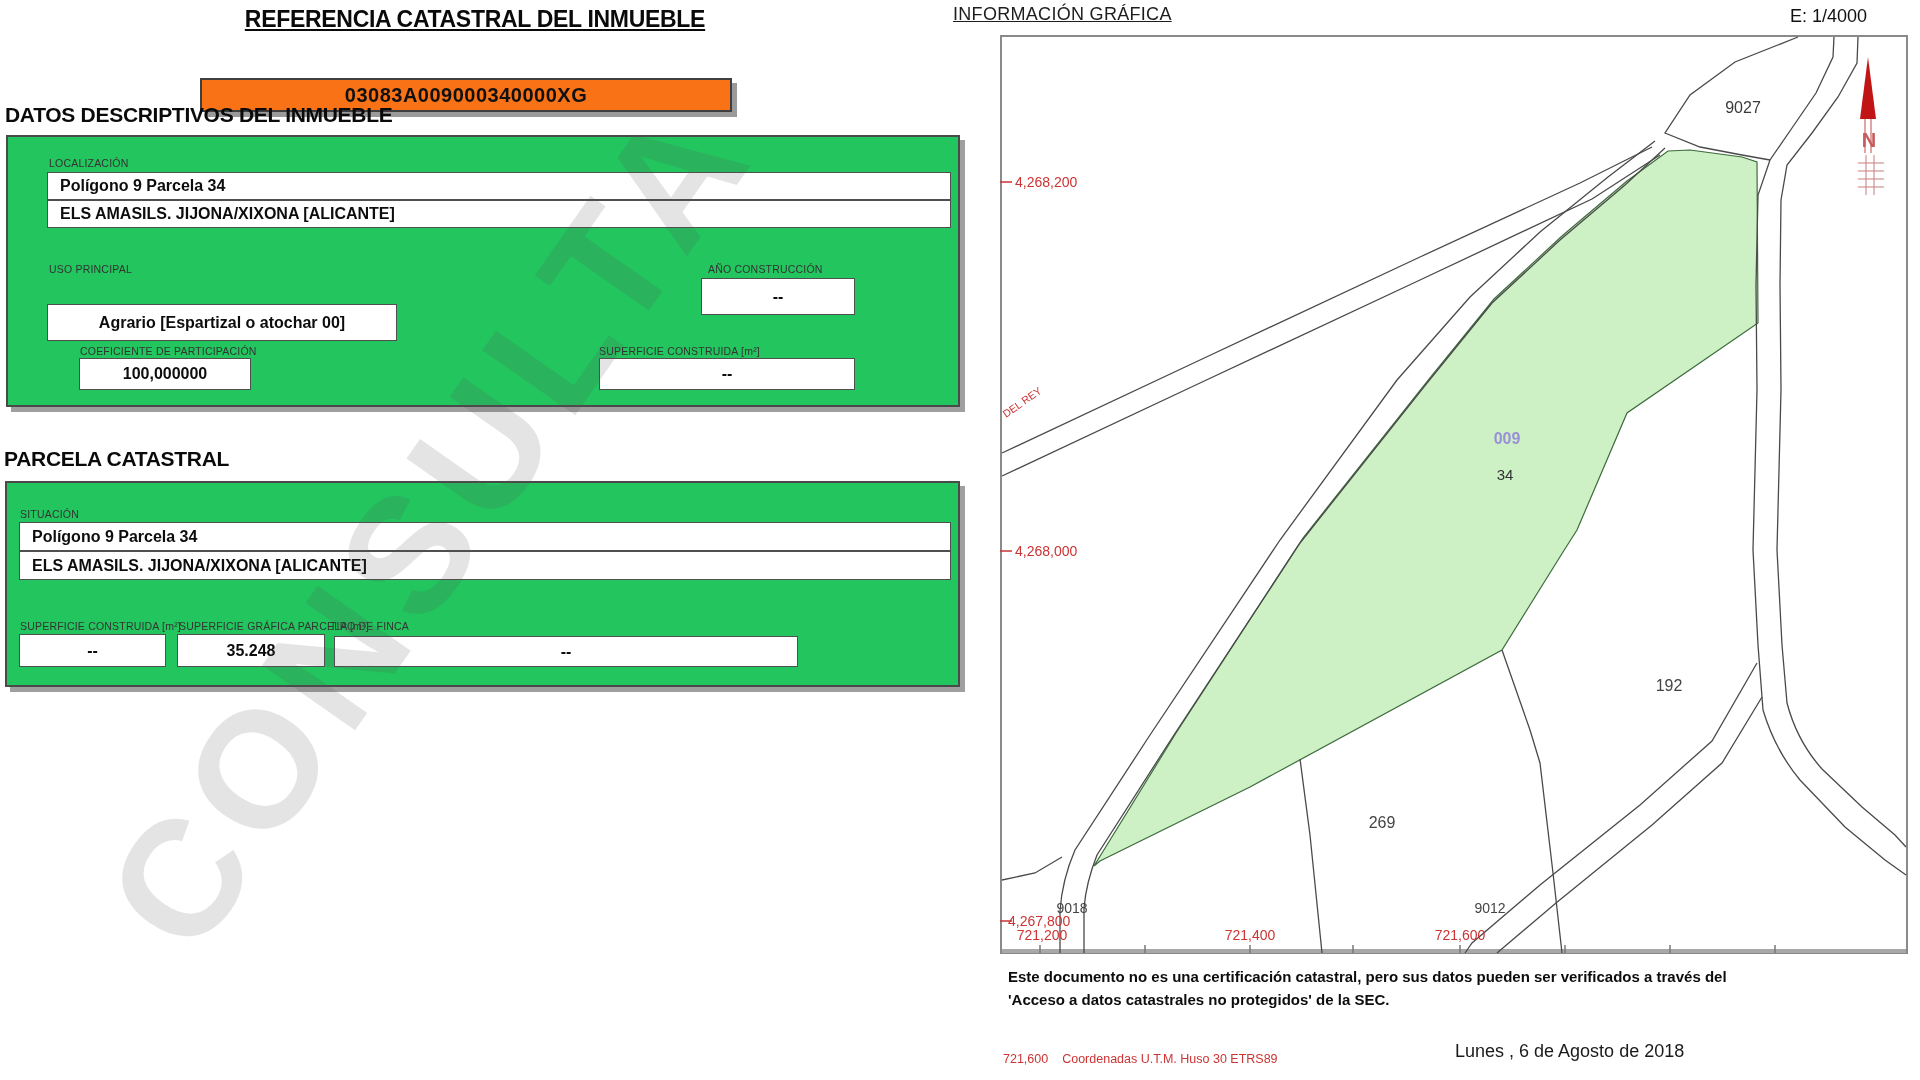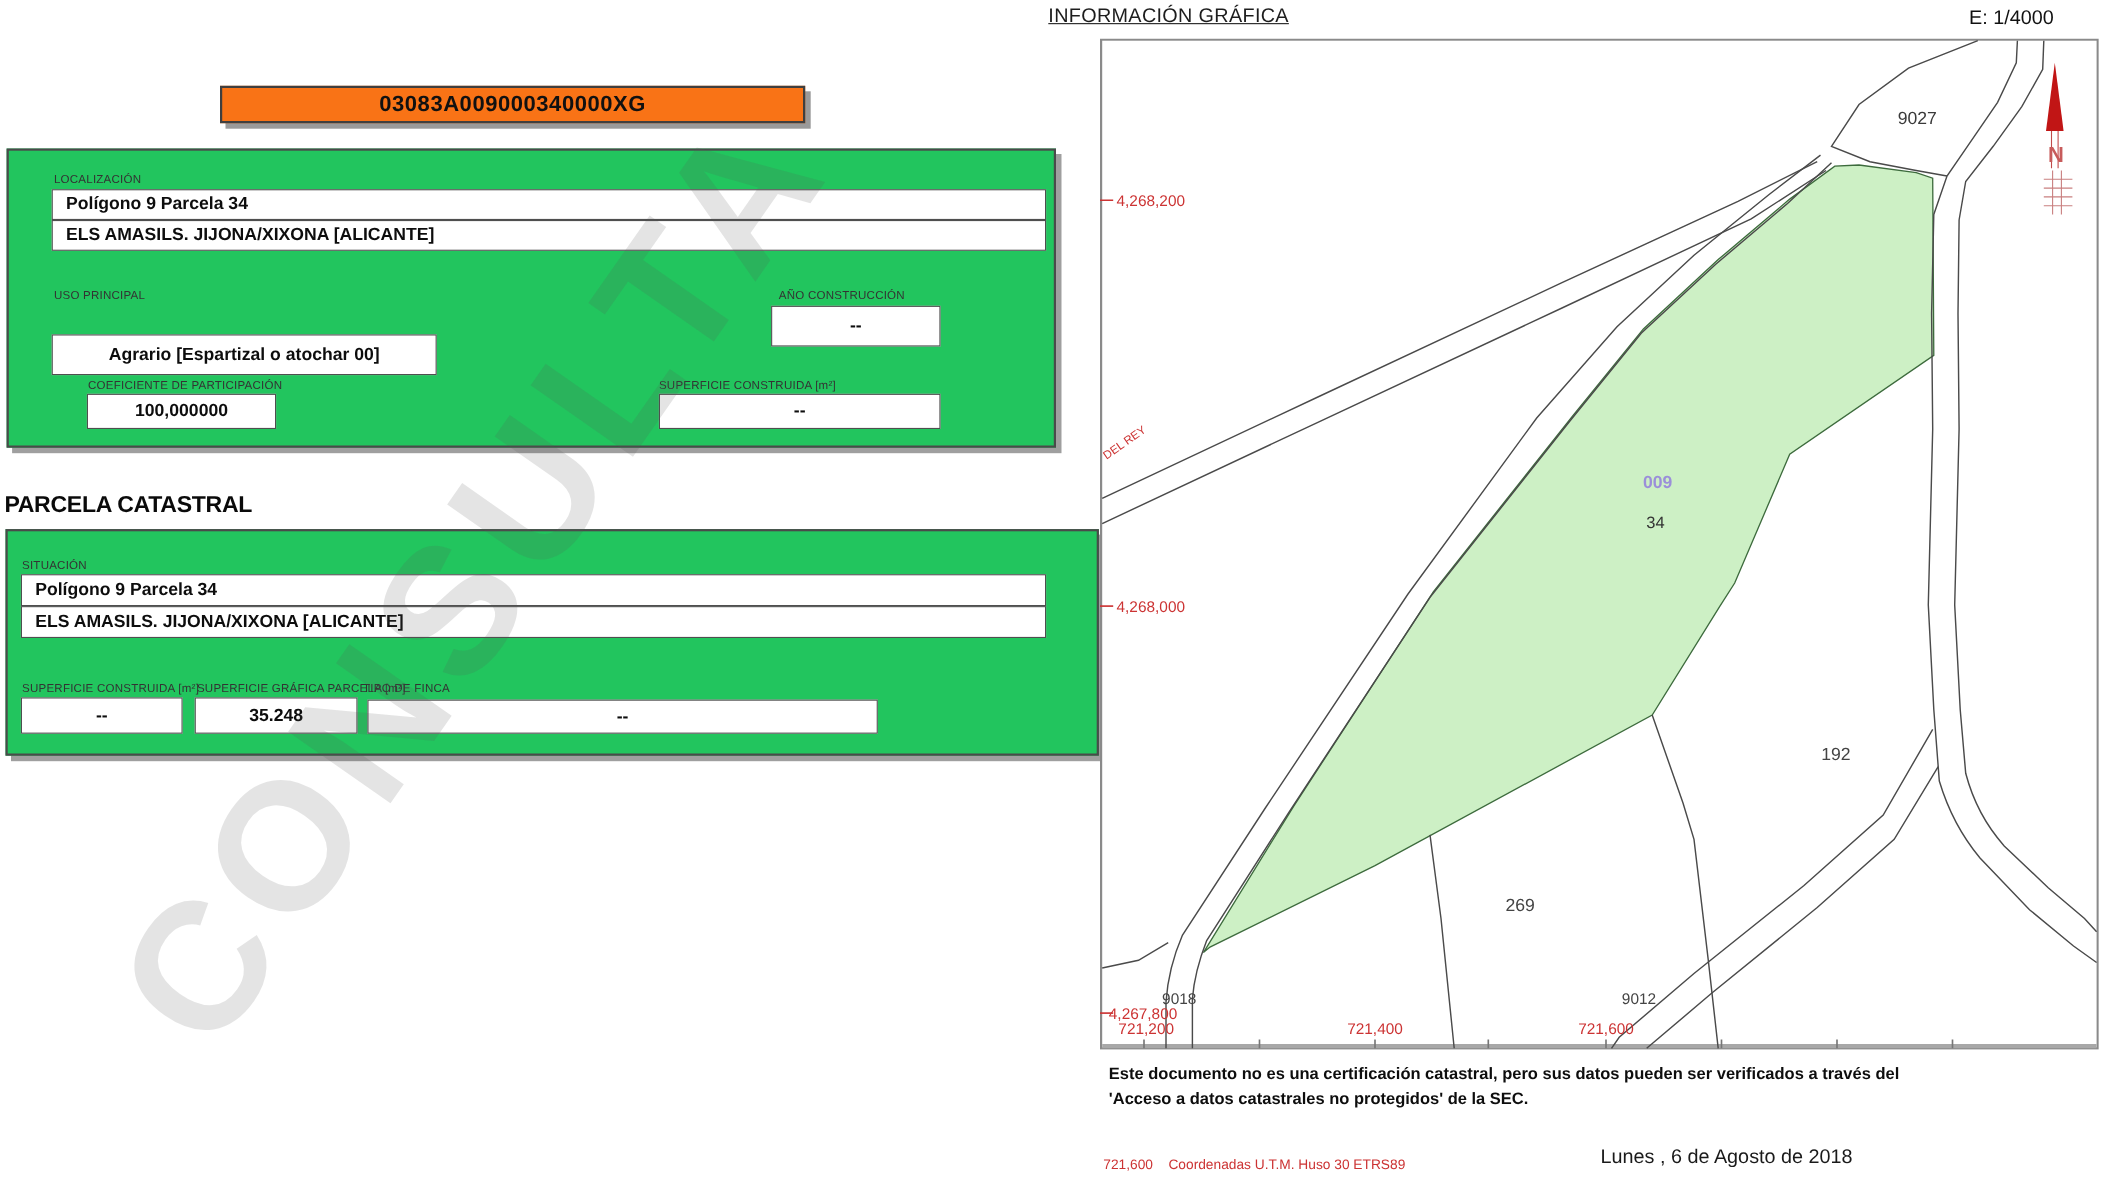--- a/index.html
+++ b/index.html
@@ -33,22 +33,24 @@
   .legend-red .sample{margin-right:14px;}
   .doc-date{left:1455px;top:1041px;font-size:18px;color:#1a1a1a;}
 
   svg text{font-family:"Liberation Sans", sans-serif;}
 </style>
 </head>
 <body>
 
 <div id="page">
 
+  <div class="abs doc-title">REFERENCIA CATASTRAL DEL INMUEBLE</div>
   <div class="abs ref-box">03083A009000340000XG</div>
 
+  <div class="abs h-section" style="left:5px;top:103px;">DATOS DESCRIPTIVOS DEL INMUEBLE</div>
 
   <div class="abs big-box" style="left:6px;top:135px;width:950px;height:268px;">
     <span class="fld-label" style="left:41px;top:20px;">LOCALIZACIÓN</span>
     <div class="fld lft" style="left:39px;top:35px;width:890px;height:26px;">Polígono 9 Parcela 34</div>
     <div class="fld lft" style="left:39px;top:63px;width:890px;height:26px;">ELS AMASILS. JIJONA/XIXONA [ALICANTE]</div>
 
     <span class="fld-label" style="left:41px;top:126px;">USO PRINCIPAL</span>
     <div class="fld ctr" style="left:39px;top:141px;width:348px;height:35px;margin-top:26px;">Agrario [Espartizal o atochar 00]</div>
 
     <span class="fld-label" style="left:700px;top:126px;">AÑO CONSTRUCCIÓN</span>
@@ -56,21 +58,21 @@
 
     <span class="fld-label" style="left:72px;top:208px;">COEFICIENTE DE PARTICIPACIÓN</span>
     <div class="fld ctr" style="left:71px;top:221px;width:170px;height:30px;">100,000000</div>
 
     <span class="fld-label" style="left:591px;top:208px;">SUPERFICIE CONSTRUIDA [m²]</span>
     <div class="fld ctr" style="left:591px;top:221px;width:254px;height:30px;">--</div>
   </div>
 
   <div class="abs h-section" style="left:4px;top:447px;">PARCELA CATASTRAL</div>
 
-  <div class="abs big-box" style="left:5px;top:481px;width:951px;height:202px;padding-left:39px;">
+  <div class="abs big-box" style="left:5px;top:481px;width:951px;height:202px;">
     <span class="fld-label" style="left:13px;top:25px;">SITUACIÓN</span>
     <div class="fld lft" style="left:12px;top:39px;width:918px;height:27px;">Polígono 9 Parcela 34</div>
     <div class="fld lft" style="left:12px;top:68px;width:918px;height:27px;">ELS AMASILS. JIJONA/XIXONA [ALICANTE]</div>
 
     <span class="fld-label" style="left:13px;top:137px;">SUPERFICIE CONSTRUIDA [m²]</span>
     <div class="fld ctr" style="left:12px;top:151px;width:145px;height:31px;">--</div>
 
     <span class="fld-label" style="left:172px;top:137px;">SUPERFICIE GRÁFICA PARCELA [m²]</span>
     <div class="fld ctr" style="left:170px;top:151px;width:146px;height:31px;">35.248</div>
 

